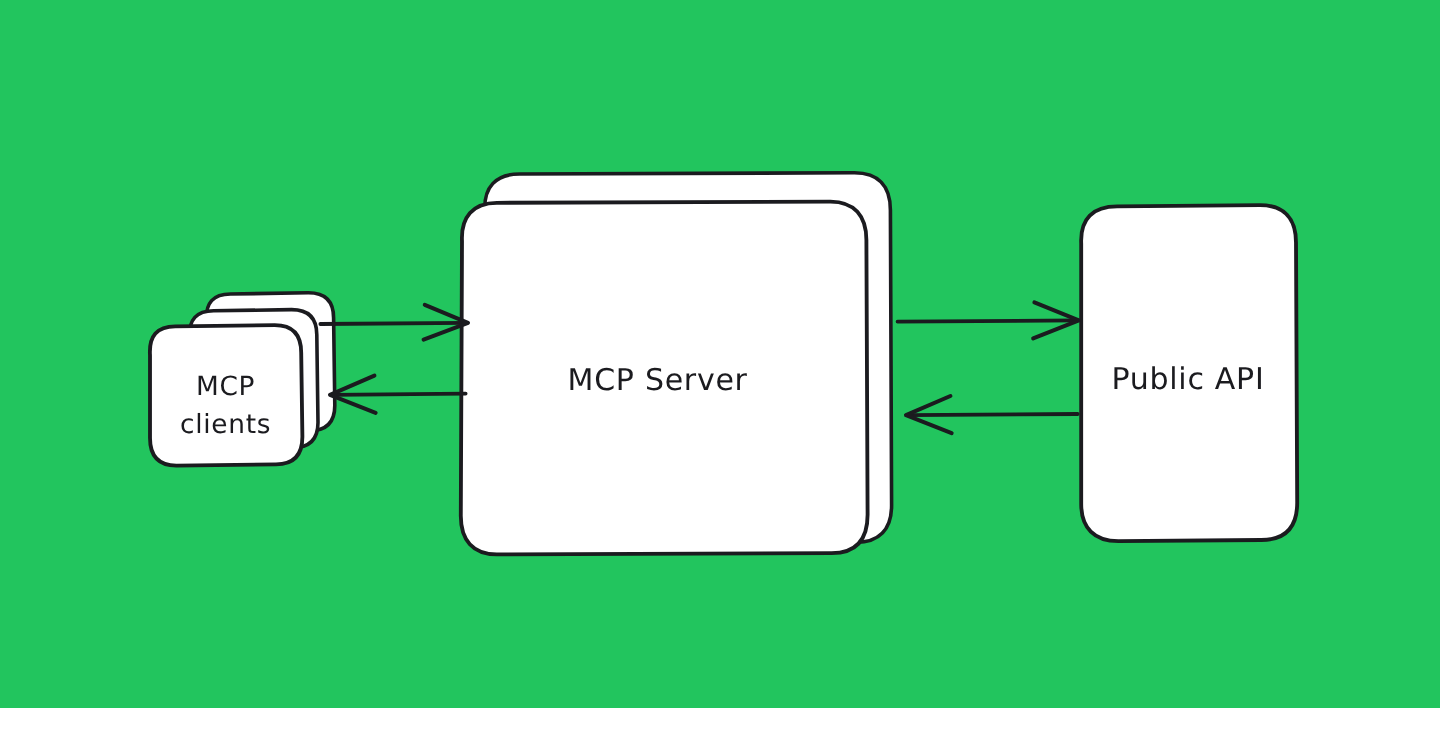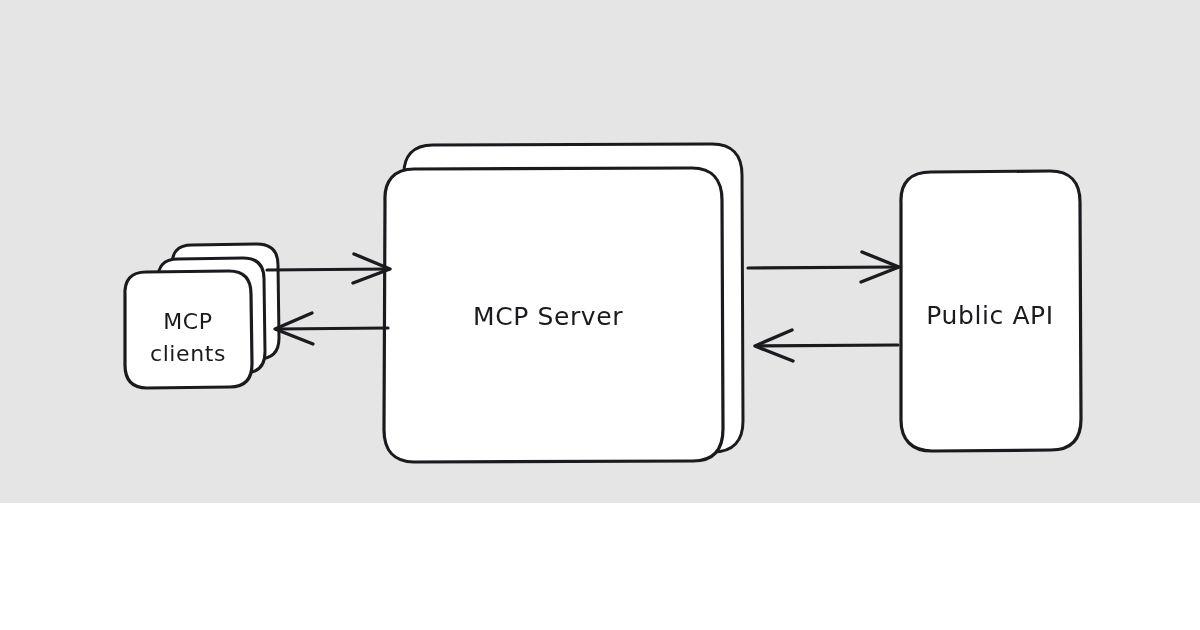--- a/index.html
+++ b/index.html
@@ -6,22 +6,22 @@
     margin: 0;
     padding: 0;
     background: #ffffff;
   }
   body {
     font-family: "DejaVu Sans", sans-serif;
   }
   #canvas-wrap {
     position: relative;
     width: 1200px;
-    height: 503px;
-    background: #e5e5e5;
+    height: 590px;
+    background: #22c55e;
     overflow: hidden;
   }
   #diagram-svg {
     position: absolute;
     top: 0;
     left: 0;
     width: 1200px;
     height: 630px;
   }
   .node-shape {

